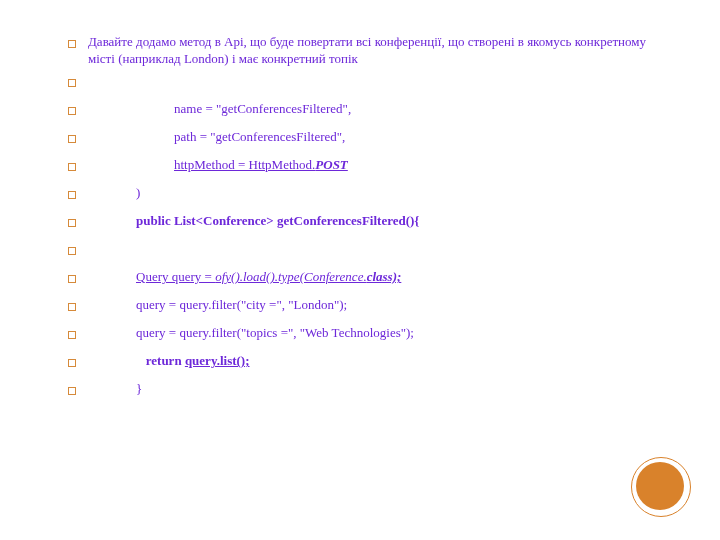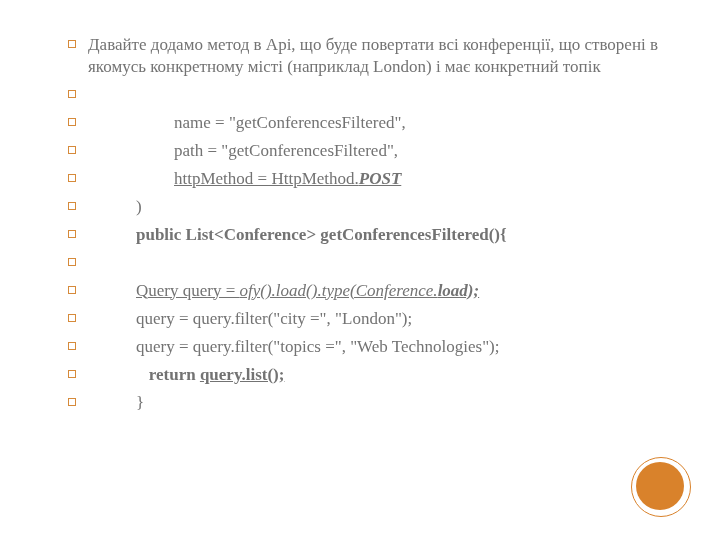--- a/index.html
+++ b/index.html
@@ -28,23 +28,23 @@
     font-weight: 400;
   }
   .bullets {
     list-style: none;
     padding: 0;
     margin: 0;
   }
   .bullets li {
     position: relative;
     padding-left: 20px;
-    font-size: 17px;
+    font-size: 13px;
     line-height: 1.28;
-    color: #737373;
+    color: #6d28d9;
     margin-bottom: 6px;
     min-height: 22px;
   }
   .bullets li::before {
     content: "";
     position: absolute;
     left: 0;
     top: 6px;
     width: 8px;
     height: 8px;
@@ -83,20 +83,20 @@
 <div class="slide">
   <ul class="bullets">
       <li>Давайте додамо метод в Api, що буде повертати всі конференції, що створені в якомусь конкретному місті (наприклад London) і має конкретний топік</li>
       <li>&nbsp;</li>
       <li><span class="indent1">name = "getConferencesFiltered",</span></li>
       <li><span class="indent1">path = "getConferencesFiltered",</span></li>
       <li><span class="indent1 ul">httpMethod = HttpMethod.<span class="bold ital">POST</span></span></li>
       <li><span class="indent2">)</span></li>
       <li><span class="indent2 bold">public List&lt;Conference&gt; getConferencesFiltered(){</span></li>
       <li>&nbsp;</li>
-      <li><span class="indent2"><span class="ul">Query query = <span class="ital">ofy().load().type(Conference.<span class="bold">load);</span></span></span></span></li>
+      <li><span class="indent2"><span class="ul">Query query = <span class="ital">ofy().load().type(Conference.<span class="bold">class);</span></span></span></span></li>
       <li><span class="indent2">query = query.filter("city =", "London");</span></li>
       <li><span class="indent2">query = query.filter("topics =", "Web Technologies");</span></li>
       <li><span class="indent2">&nbsp;&nbsp;&nbsp;<span class="bold">return <span class="ul">query.list();</span></span></span></li>
       <li><span class="indent2">}</span></li>
     </ul>
   <div class="decor"></div>
 </div>
 
 </body></html>

